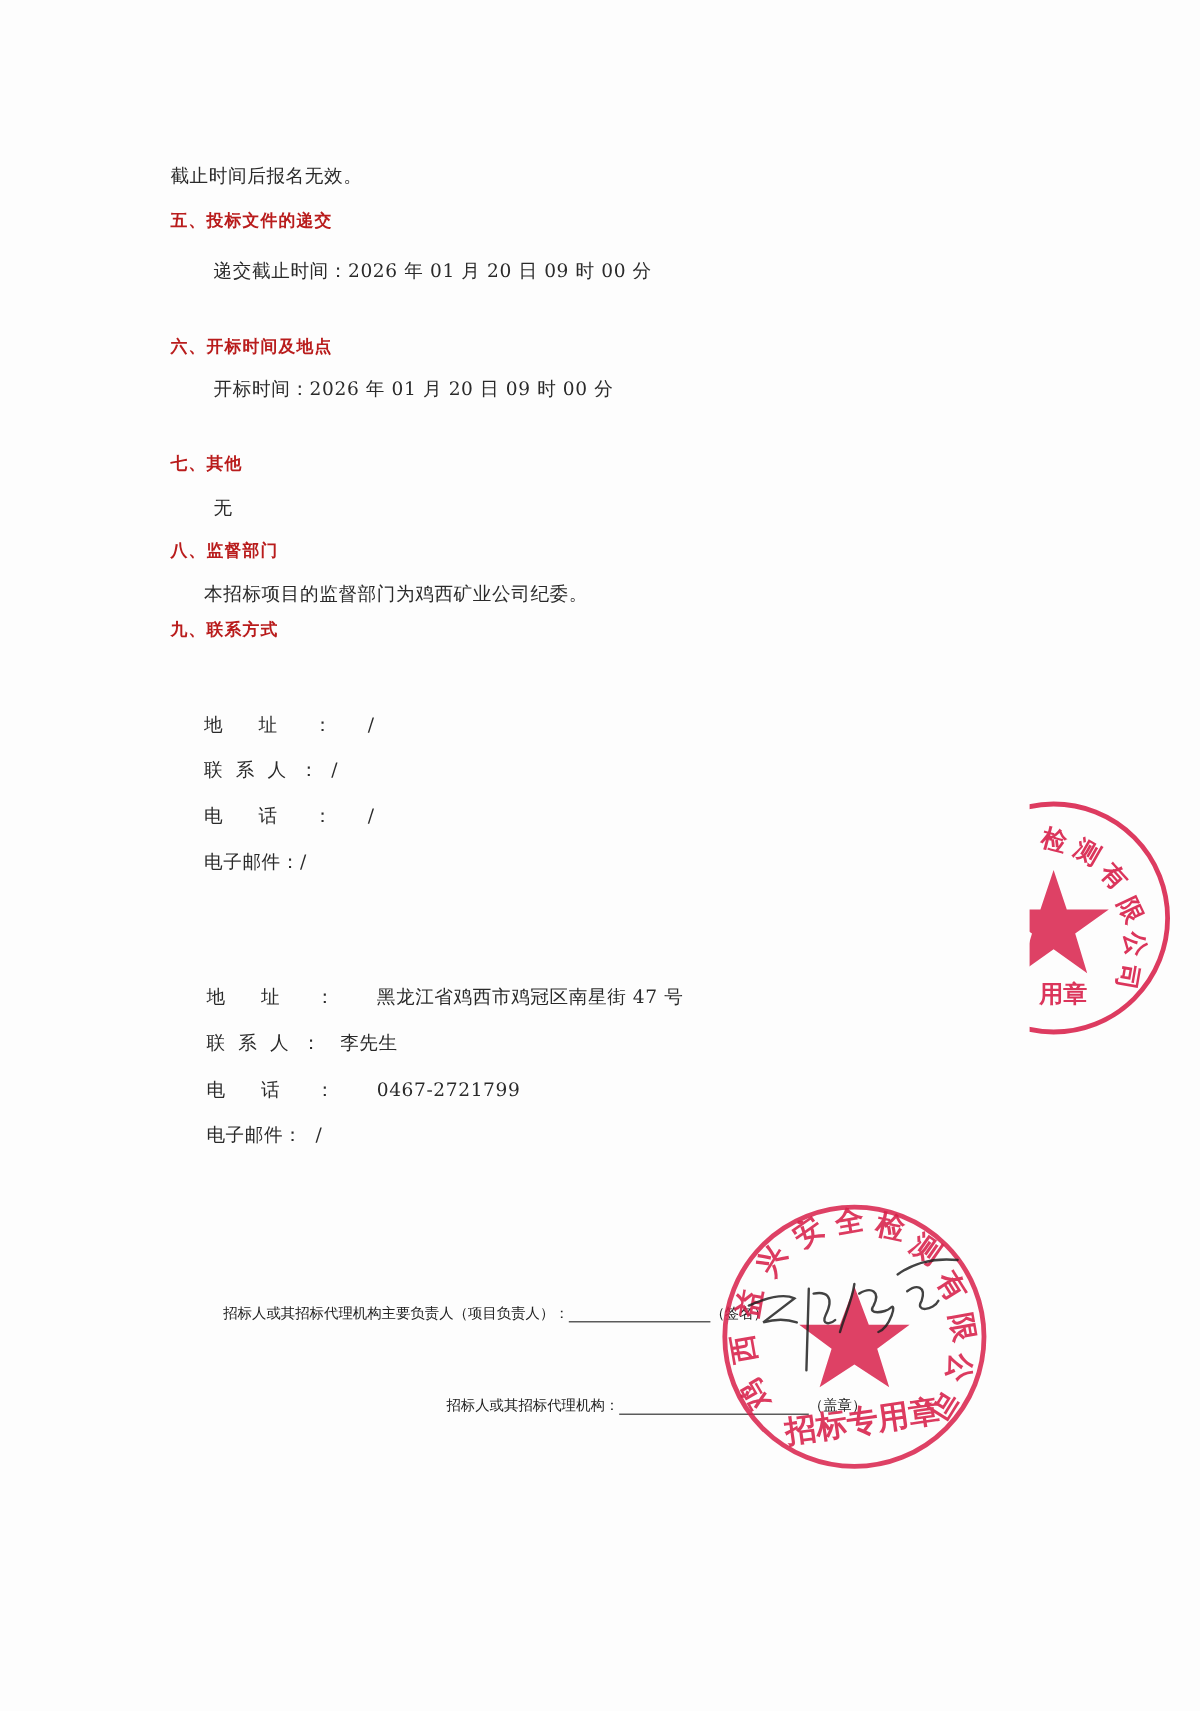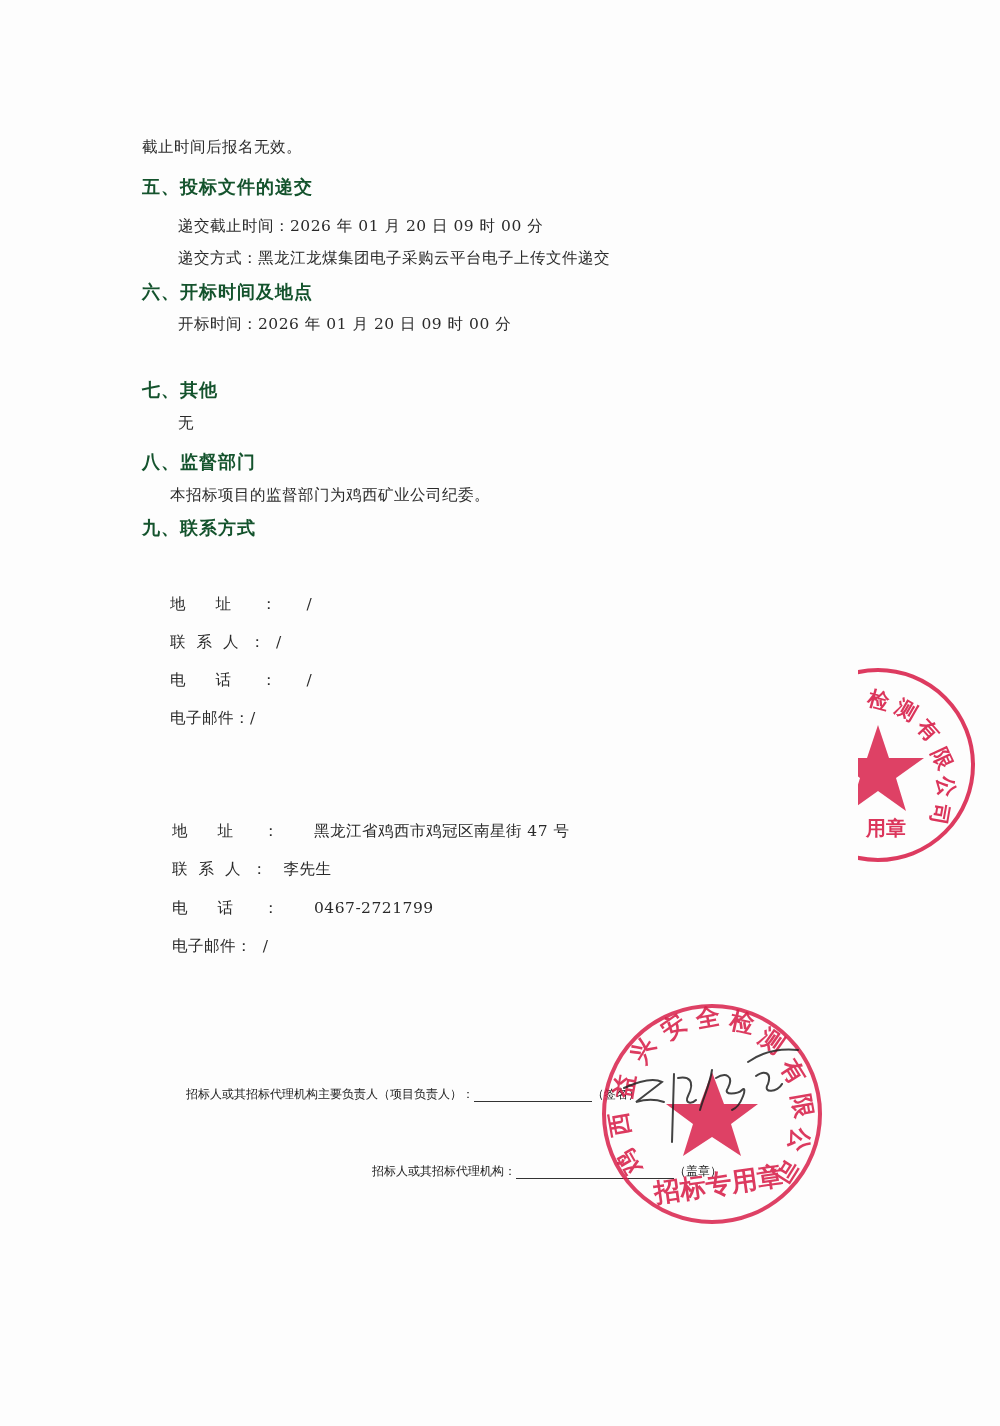--- a/index.html
+++ b/index.html
@@ -4,43 +4,40 @@
 <style>
   html, body { margin: 0; padding: 0; }
   body {
     width: 1000px; height: 1426px; position: relative; overflow: hidden;
     background: #fdfdfd;
     font-family: "DejaVu Serif", "Liberation Serif", serif;
     color: #2a2a2a;
   }
   .page { position: absolute; inset: 0; }
   .line { position: absolute; white-space: nowrap; font-size: 15.5px; letter-spacing: 0.5px; }
-  .heading { position: absolute; white-space: nowrap; font-size: 18px; font-weight: bold;
-    font-family: "DejaVu Sans", "Liberation Sans", sans-serif; color: #14532d; letter-spacing: 1px; }
+  .heading { position: absolute; white-space: nowrap; font-size: 14px; font-weight: bold;
+    font-family: "DejaVu Sans", "Liberation Sans", sans-serif; color: #b91c1c; letter-spacing: 1px; }
   .label { display: inline-block; }
   .spaced { letter-spacing: 11px; }
   .wide { letter-spacing: 30px; }
   .value { display: inline-block; }
   .sign-line { position: absolute; white-space: nowrap; font-size: 12px; color: #222; }
   .underline { display: inline-block; border-bottom: 1.5px solid #333; vertical-align: baseline; }
   .stamp { position: absolute; pointer-events: none; }
 </style>
 </head>
 <body>
 
 <div class="page">
 
   <div class="line" style="left:142px; top:137px;">截止时间后报名无效。</div>
 
   <div class="heading" style="left:142px; top:175px;">五、投标文件的递交</div>
   <div class="line" style="left:178px; top:216px;">
     <span class="label">递交截止时间：</span><span class="value">2026 年 01 月 20 日  09 时 00 分</span>
-  </div>
-  <div class="line" style="left:178px; top:248px;">
-    <span class="label">递交方式：</span><span class="value">黑龙江龙煤集团电子采购云平台电子上传文件递交</span>
   </div>
 
   <div class="heading" style="left:142px; top:280px;">六、开标时间及地点</div>
   <div class="line" style="left:178px; top:314px;">
     <span class="label">开标时间：</span><span class="value">2026 年 01 月 20 日  09 时 00 分</span>
   </div>
 
   <div class="heading" style="left:142px; top:378px;">七、其他</div>
   <div class="line" style="left:178px; top:413px;">无</div>
 

